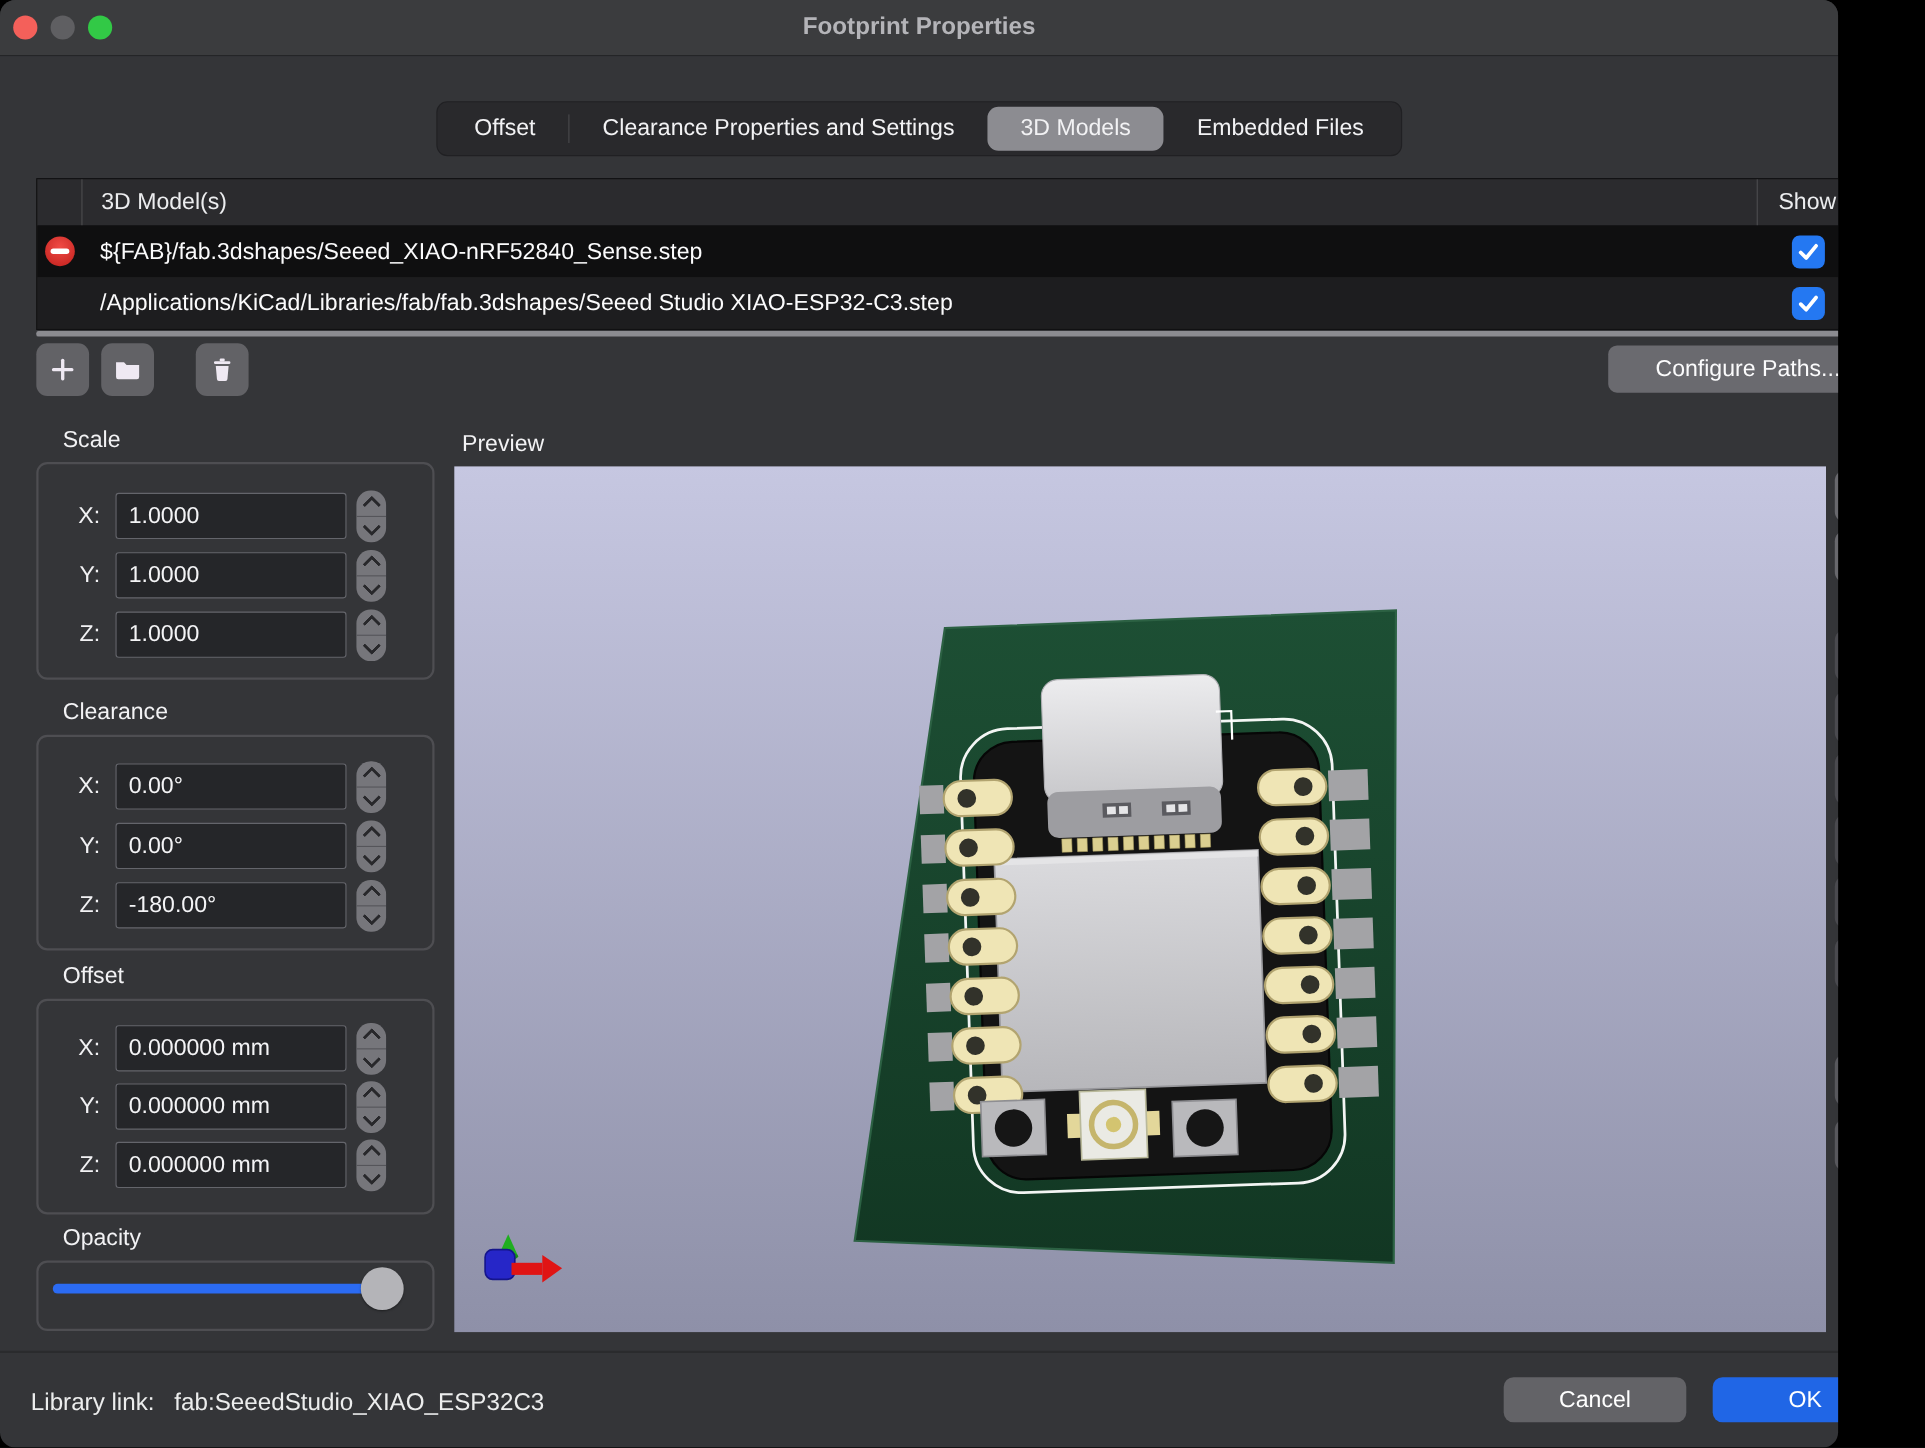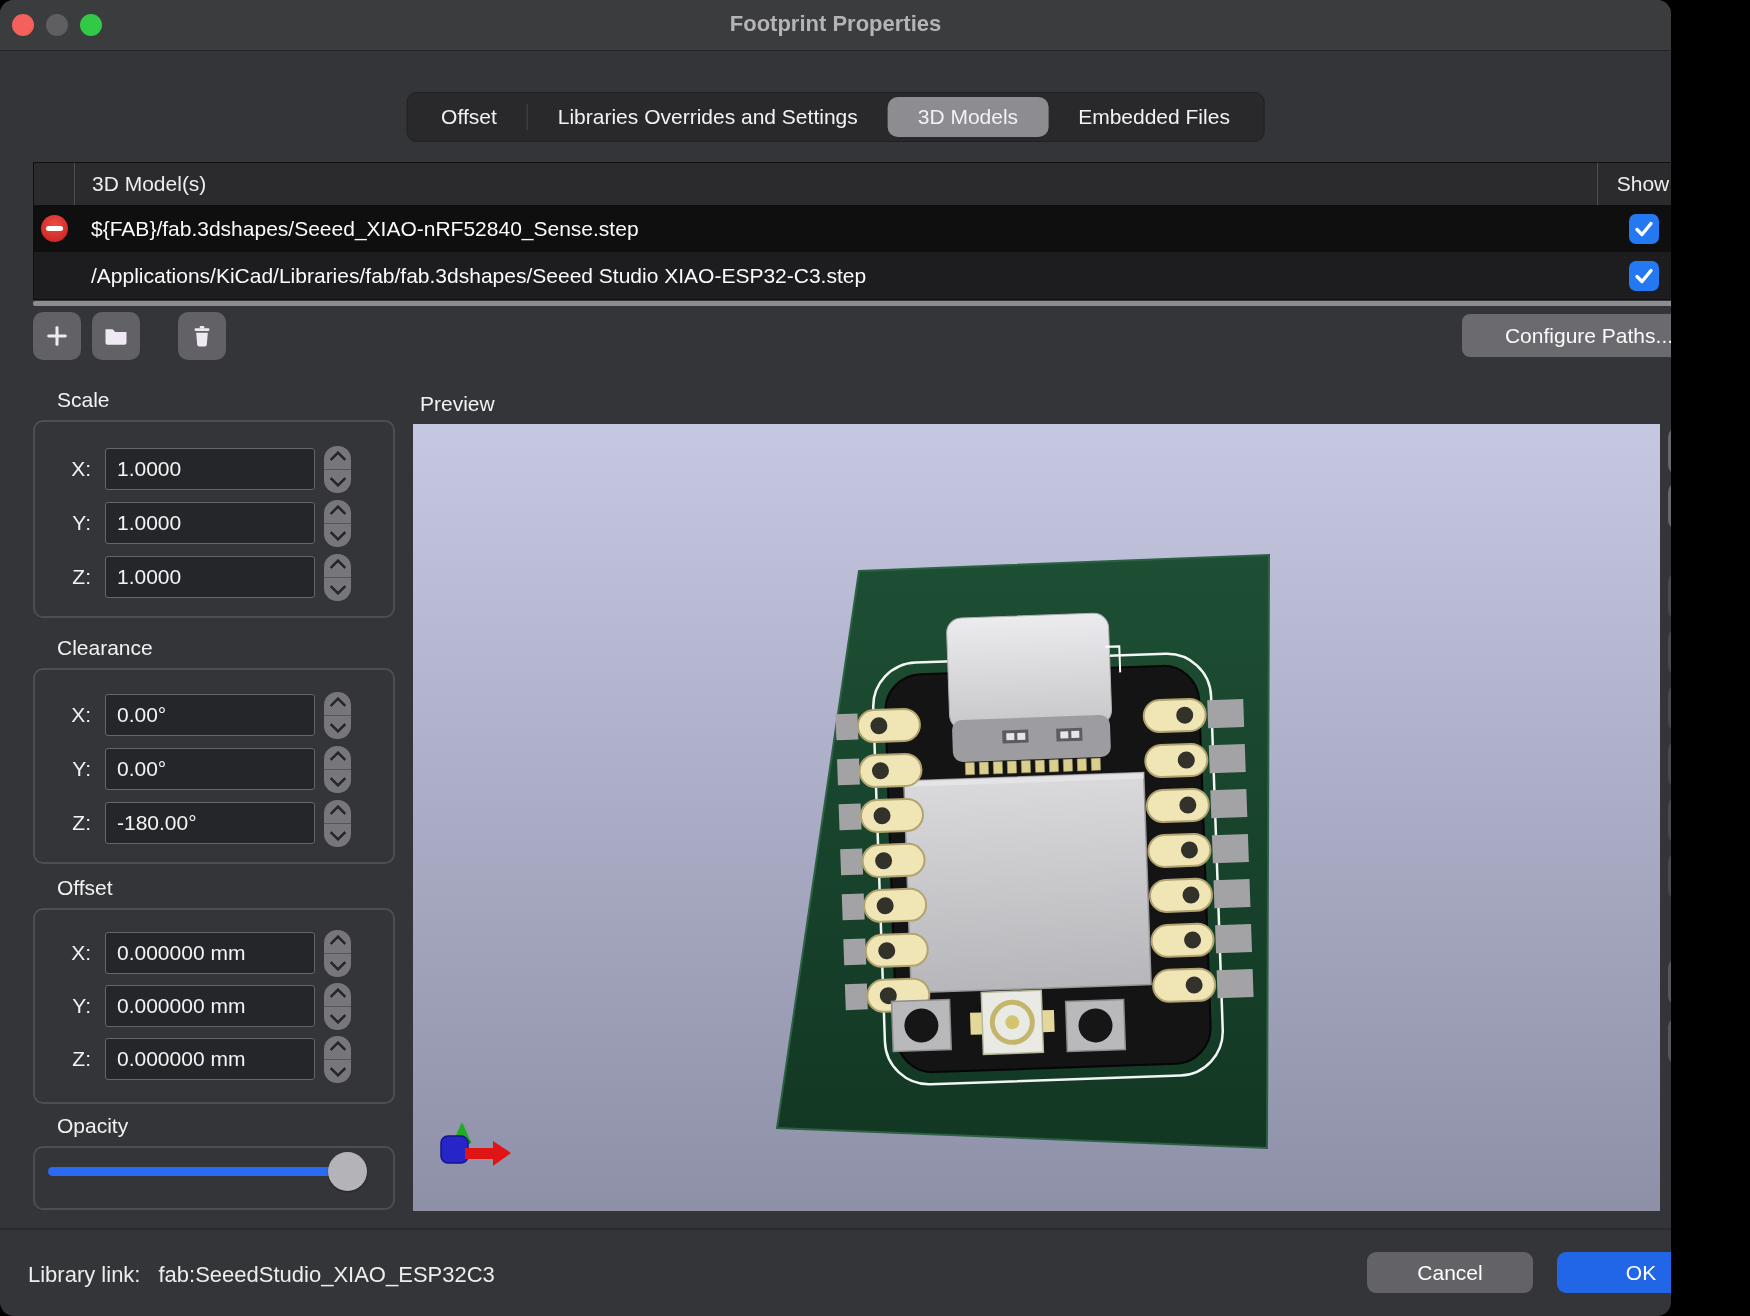--- a/index.html
+++ b/index.html
@@ -81,21 +81,21 @@
   <div class="titlebar">
     <div class="tl close"></div>
     <div class="tl min"></div>
     <div class="tl zoom"></div>
     <div class="win-title">Footprint Properties</div>
   </div>
 
   <div class="tabbar">
     <div class="tab">Offset</div>
     <div class="tab-divider"></div>
-    <div class="tab">Libraries Overrides and Settings</div>
+    <div class="tab">Clearance Properties and Settings</div>
     <div class="tab selected">3D Models</div>
     <div class="tab">Embedded Files</div>
   </div>
 
   <div class="mtable">
     <div class="thead">
       <div class="th-icon"></div>
       <div class="th-models">3D Model(s)</div>
       <div class="th-show">Show</div>
       <div class="th-fill"></div>

